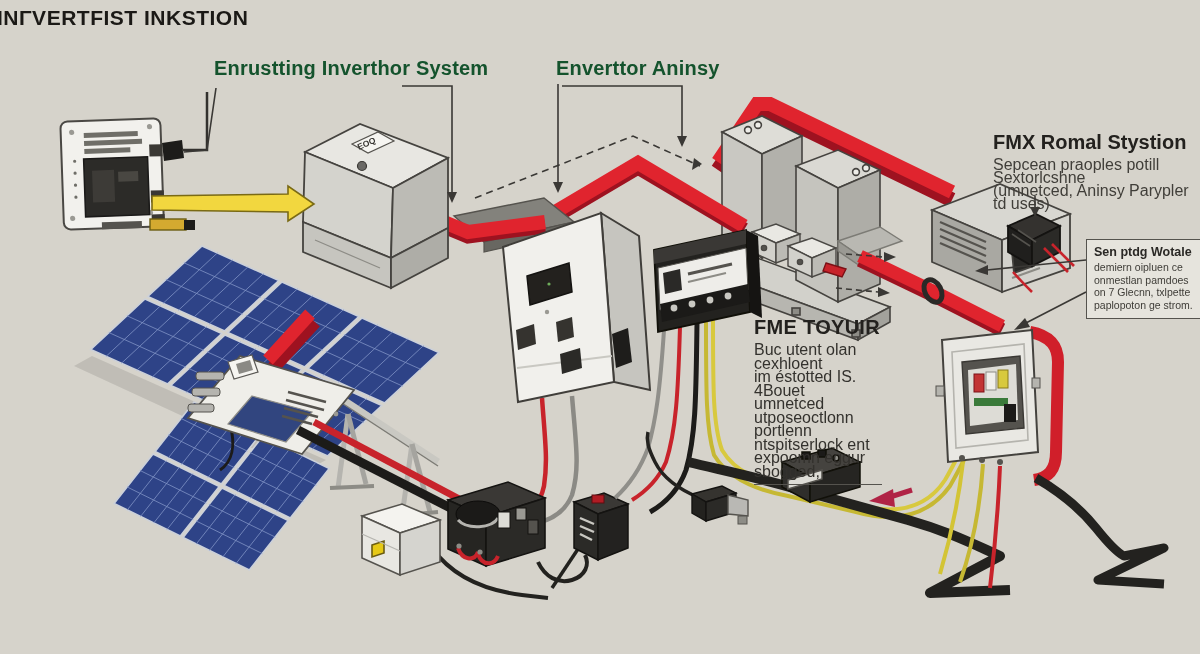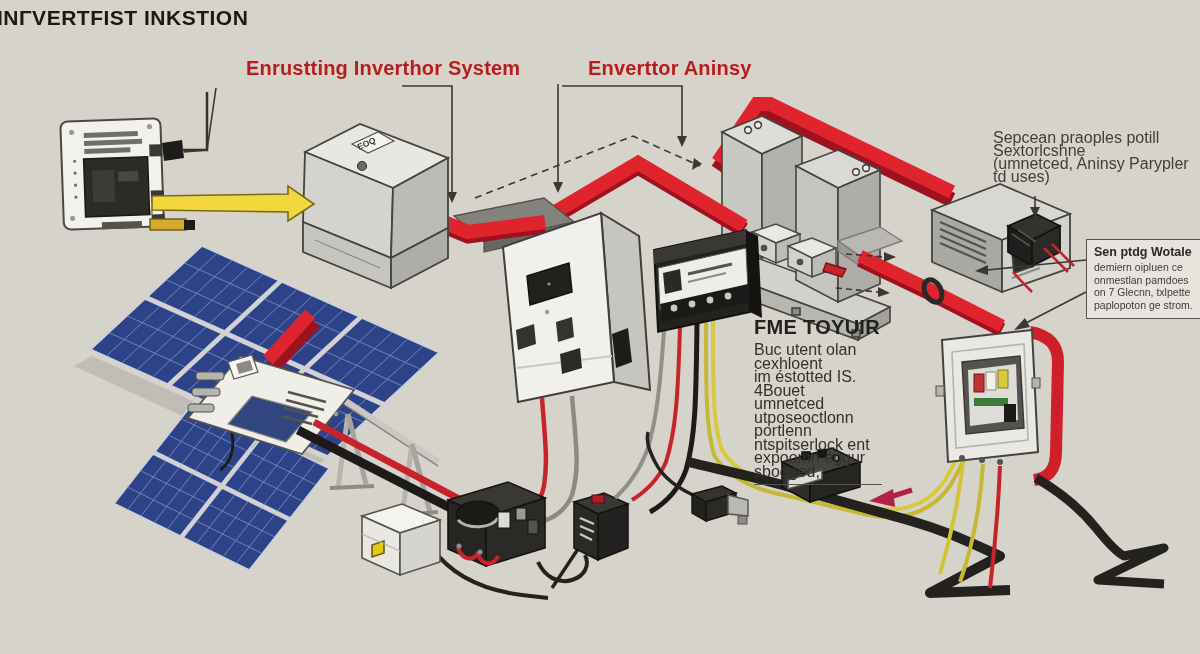--- a/index.html
+++ b/index.html
@@ -2,21 +2,21 @@
 <html><head>
 <meta charset="utf-8">
 <style>
   html,body{margin:0;padding:0;}
   body{width:1200px;height:654px;overflow:hidden;background:#d6d3cb;
        font-family:"Liberation Sans",sans-serif;}
   .stage{position:relative;width:1200px;height:654px;background:#d6d3cb;}
   svg{position:absolute;left:0;top:0;}
   .txt{position:absolute;color:#1d1b18;}
   .title{left:-3px;top:6px;font-size:21px;font-weight:bold;letter-spacing:.5px;color:#1b1916;}
-  .syslabel{font-size:20px;font-weight:bold;color:#b91c1c;letter-spacing:.2px;margin-left:32px;}
+  .syslabel{font-size:20px;font-weight:bold;color:#14532d;letter-spacing:.2px;}
   .lab-left{left:214px;top:57px;}
   .lab-center{left:556px;top:57px;}
   .fmx{left:993px;top:131px;width:200px;}
   .fmx .h{font-size:20px;font-weight:bold;color:#23211e;margin:0 0 4px 0;}
   .fmx .s{font-size:16px;line-height:13px;color:#403e39;}
   .senbox{left:1086px;top:239px;width:130px;border:1.6px solid #55534e;
           background:#e6e4dd;padding:5px 7px 7px 7px;box-sizing:border-box;}
   .senbox .h{font-size:12.5px;font-weight:bold;color:#2a2825;margin:0 0 2px 0;}
   .senbox .s{font-size:10.5px;line-height:12.5px;color:#3e3c37;}
   .fme{left:754px;top:316px;width:150px;}
@@ -401,20 +401,21 @@
     <line x1="836" y1="288" x2="878" y2="292" stroke-dasharray="6 4"></line>
     <polygon points="878,287 878,297 890,293" fill="#3a3835" stroke="none"></polygon>
   </g>
 </svg>
 
 <div class="txt title">INΓVERTFIST INKSTION</div>
 <div class="txt syslabel lab-left">Enrustting Inverthor System</div>
 <div class="txt syslabel lab-center">Enverttor Aninsy</div>
 
 <div class="txt fmx">
+  <div class="h">FMX Romal Stystion</div>
   <div class="s">Sepcean praoples potill Sextorlcshne</div>
   <div class="s">(umnetced, Aninsy Parypler td uses)</div>
 </div>
 
 <div class="txt senbox">
   <div class="h">Sen ptdg Wotale</div>
   <div class="s">demiern oipluen ce</div>
   <div class="s">onmestlan pamdoes</div>
   <div class="s">on 7 Glecnn, txlpette</div>
   <div class="s">paplopoton ge strom.</div>

